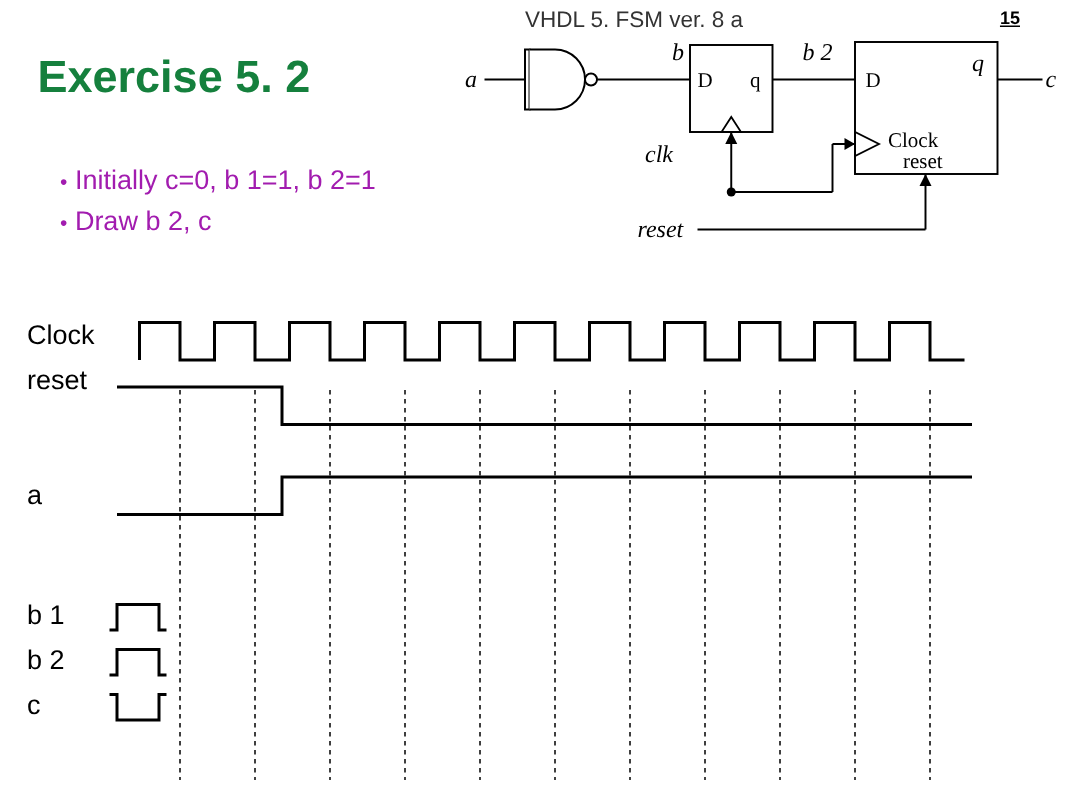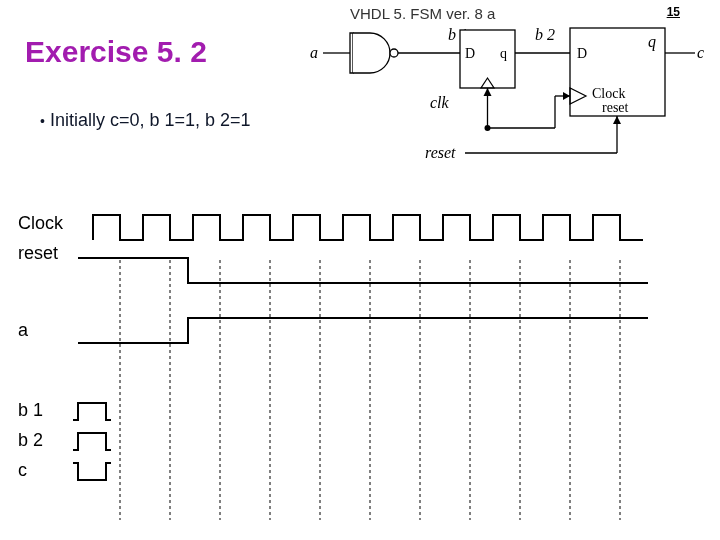--- a/index.html
+++ b/index.html
@@ -1,39 +1,40 @@
 <!DOCTYPE html>
 <html><head>
   <meta charset="utf-8">
   <style>
     * { box-sizing: border-box; margin: 0; padding: 0; }
     html, body { width: 720px; height: 540px; font-family: Arial, sans-serif; background: #fff; position: relative; }
     .header { position: absolute; top: 5px; left: 350px; font-size: 15px; color: #333; }
     .page-num { position: absolute; top: 5px; right: 40px; font-size: 12px; font-weight: bold; text-decoration: underline; text-align: right; }
-    .title { position: absolute; top: 35px; left: 25px; font-size: 30px; font-weight: bold; color: #a21caf; }
-    .bullets { position: absolute; top: 110px; left: 40px; font-size: 18px; color: #0f172a; }
+    .title { position: absolute; top: 35px; left: 25px; font-size: 30px; font-weight: bold; color: #15803d; }
+    .bullets { position: absolute; top: 110px; left: 40px; font-size: 18px; color: #a21caf; }
     .bullets div { margin-bottom: 6px; }
     .bullet-dot { font-size: 14px; }
     
     .circuit { position: absolute; top: 18px; left: 295px; width: 420px; height: 160px; }
     .circuit svg { width: 100%; height: 100%; }
     
     .waveforms { position: absolute; top: 205px; left: 18px; width: 690px; height: 320px; }
     .wave-label { position: absolute; font-size: 18px; font-family: Arial, sans-serif; color: #000; }
     .wave-svg { display: block; }
   </style>
 </head>
 <body>
 
 <div class="header">VHDL 5. FSM ver. 8 a</div>
 <div class="page-num">15</div>
 <div class="title">Exercise 5. 2</div>
 
 <div class="bullets">
   <div><span class="bullet-dot">•</span> <span>Initially c=0, b 1=1, b 2=1</span></div>
+  <div><span class="bullet-dot">•</span> <span>Draw b 2, c</span></div>
 </div>
 
 <div class="circuit">
 <svg viewBox="0 0 420 160">
 
   <text x="15" y="40" font-size="16" font-style="italic" font-family="serif">a</text>
   <line x1="28" y1="35" x2="55" y2="35" stroke="#000" stroke-width="1.3"></line>
 
   <g>
     <path d="M 55 15 L 55 55 L 58 55 L 58 15 Z" fill="#fff" stroke="#000" stroke-width="1.3"></path>

